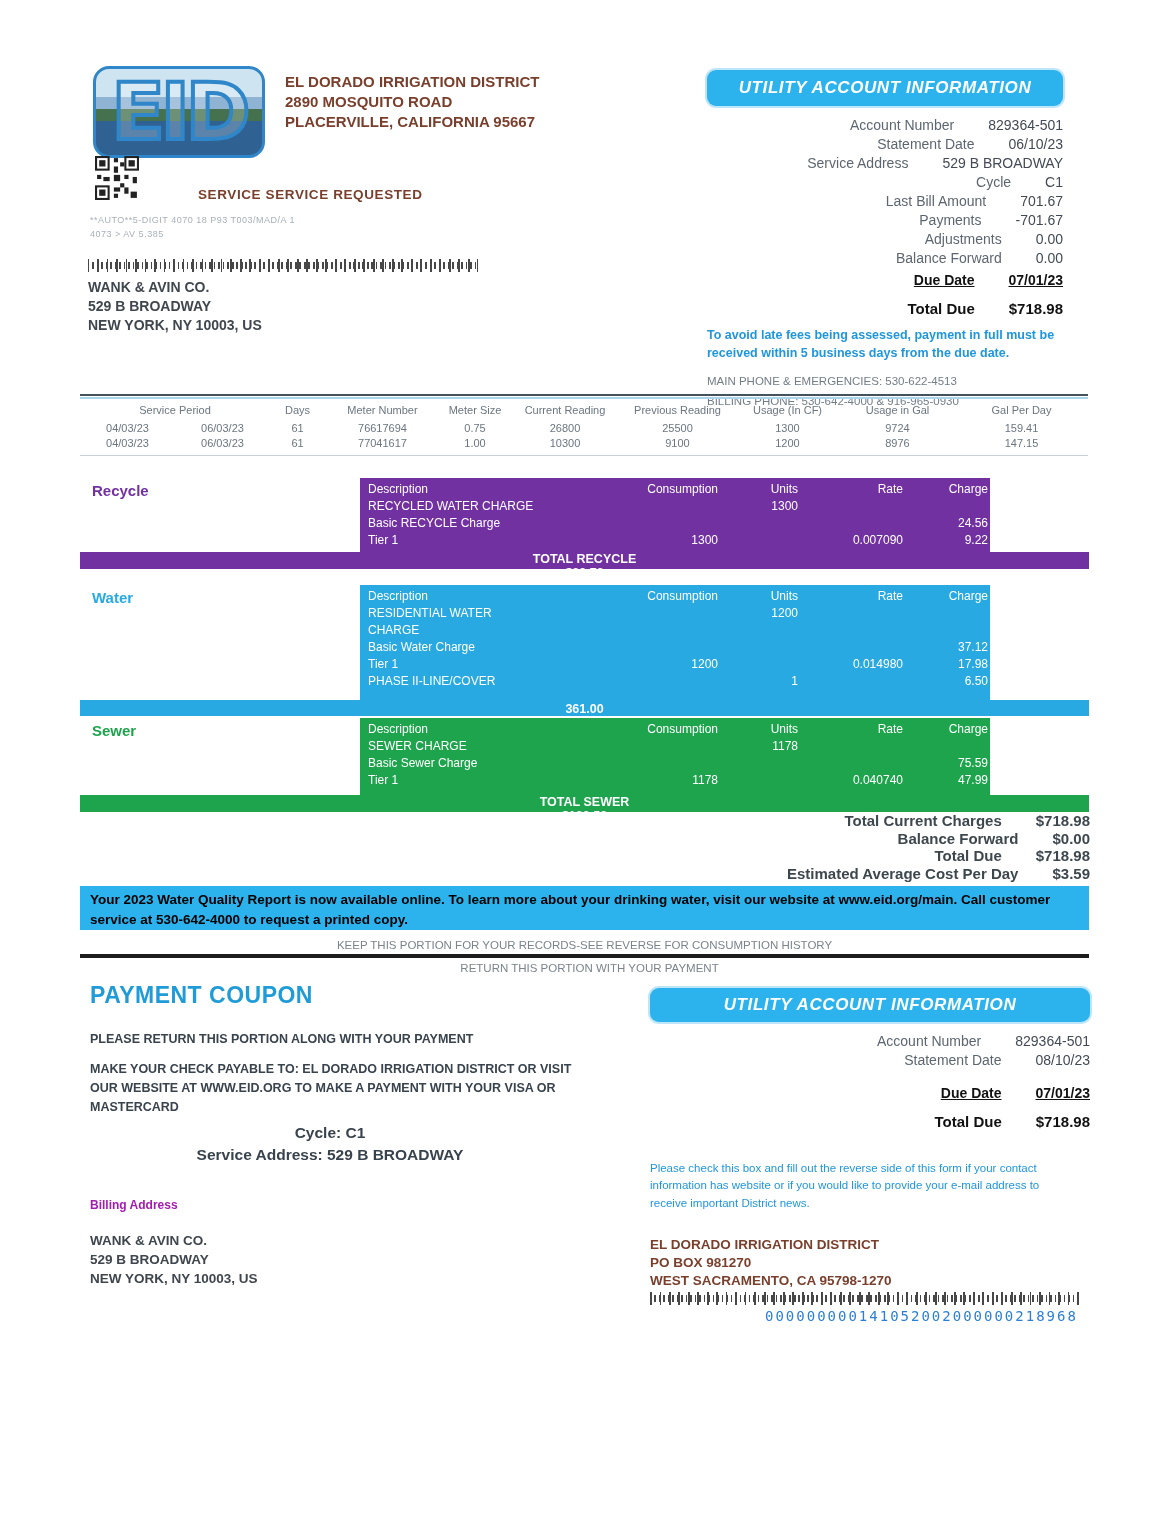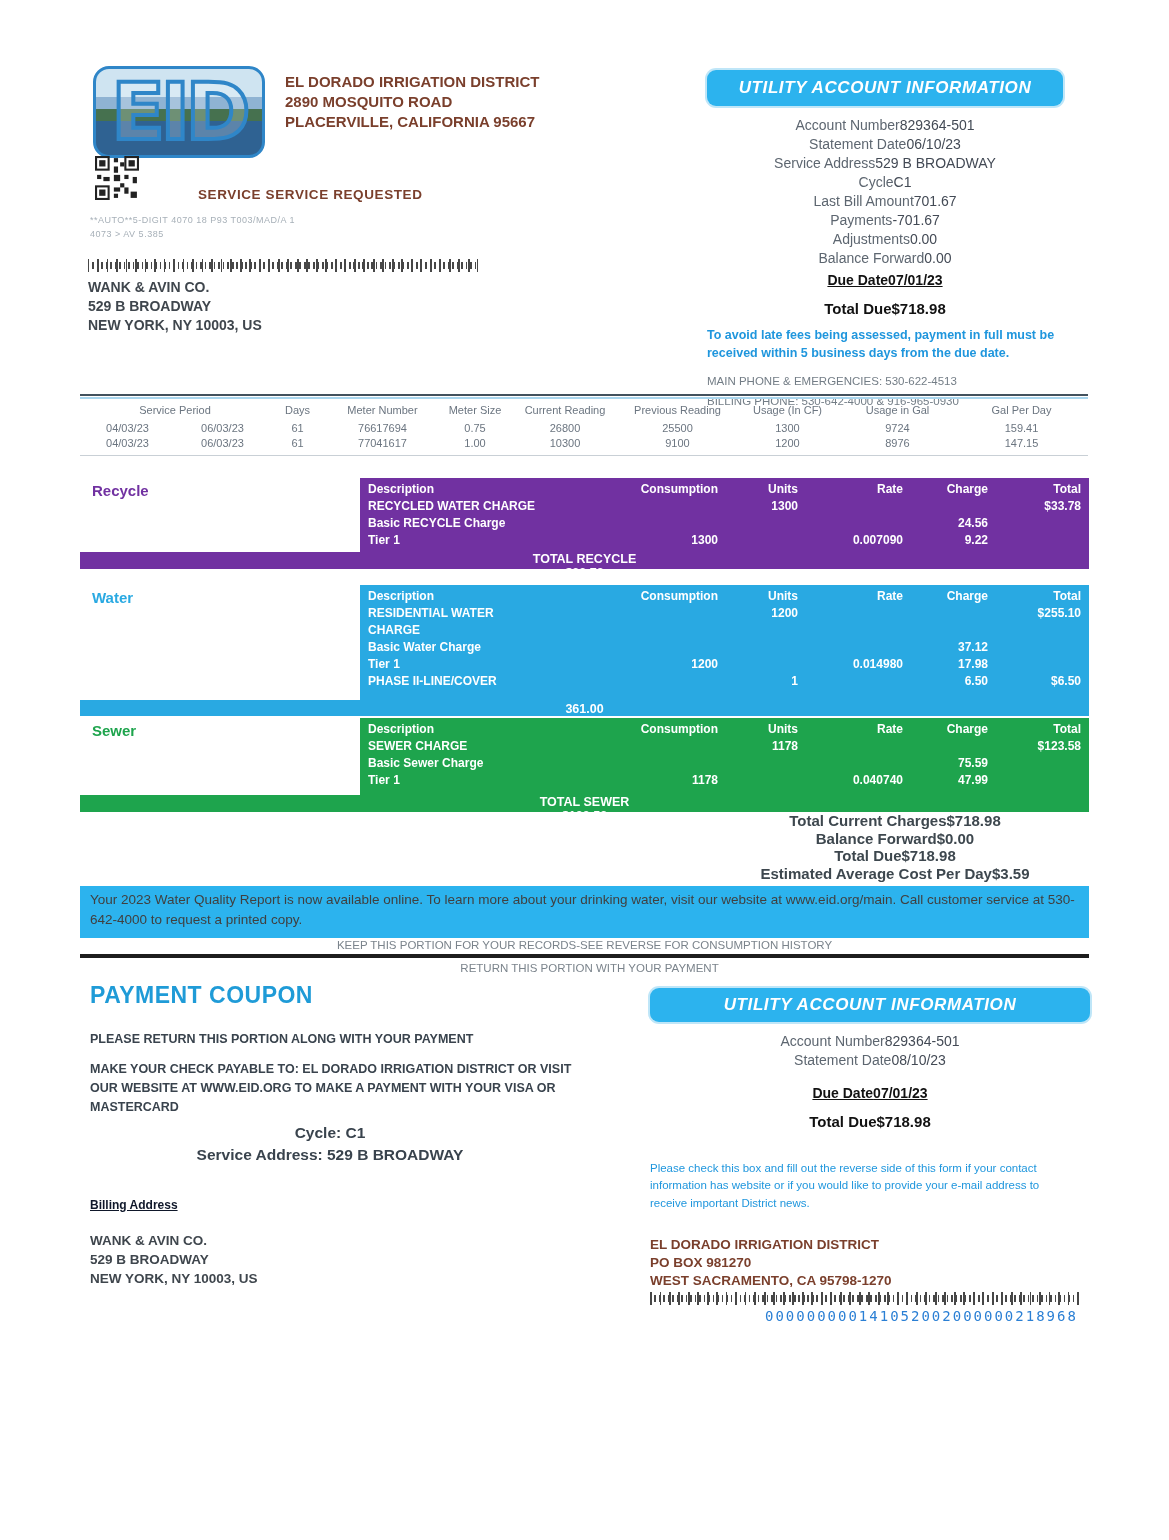--- a/index.html
+++ b/index.html
@@ -31,21 +31,21 @@
   .recipient { left:88px; top:278px; color:#3f464d; font-weight:bold; font-size:14px; line-height:1.35; }
 
   
   .acct-box { left:707px; top:70px; width:356px; }
   .acct-box2 { left:650px; top:988px; width:440px; }
   .blue-pill { background:#2cb3ee; border-radius:9px; color:#fff; font-weight:bold; font-style:italic;
                font-size:17px; display:flex; align-items:center; justify-content:center; letter-spacing:.6px;
                box-shadow:0 0 0 2px #bfe6f8; }
   .acct-box .blue-pill { height:36px; margin-bottom:10px; }
   .acct-box2 .blue-pill { height:34px; margin-bottom:10px; }
-  .kv { display:flex; justify-content:center; font-size:14px; line-height:19px; }
+  .kv { display:flex; justify-content:flex-end; font-size:14px; line-height:19px;gap:34px; }
   .kv .k { color:#5d6670; }
   .kv .v { color:#434a55; text-align:right; }
   .kv-due { margin-top:3px; }
   .kv-due .k, .kv-due .v { color:#111; font-weight:bold; text-decoration:underline; }
   .kv-total { margin-top:9px; }
   .kv-total .k, .kv-total .v { color:#111; font-weight:bold; font-size:15px; }
   .late-note { margin-top:9px; color:#1f96dd; font-weight:bold; font-size:12.5px; line-height:1.4; }
   .phones { margin-top:9px; color:#737d86; font-size:11.5px; line-height:1.75; }
 
   
@@ -57,53 +57,53 @@
   .mrow div { text-align:center; line-height:13px; padding:1px 2px; }
   .mhead { margin-bottom:3px; }
   .mhead .span2 { grid-column:span 2; }
 
   
   .sec-label { font-weight:bold; font-size:15px; }
   .lbl-recycle { left:92px; top:482px; color:#7131a1; }
   .lbl-water { left:92px; top:589px; color:#29a9e2; }
   .lbl-sewer { left:92px; top:722px; color:#1ea44d; }
 
-  .ctable { left:360px; width:729px; color:#fff; font-weight:bold; font-size:12px; padding:3px 8px; }
+  .ctable { left:360px; width:630px; color:#fff; font-weight:normal; font-size:12px; padding:3px 8px; }
   .ct-recycle { top:478px; height:74px; background:#7131a1; }
   .ct-water { top:585px; height:115px; background:#29a9e2; }
   .ct-sewer { top:718px; height:77px; background:#1ea44d; }
   .crow { display:grid; grid-template-columns:250px 100px 80px 105px 85px 93px; line-height:17px; }
   .crow .num { text-align:right; }
   .narrow { max-width:178px; }
 
   .tbar { left:80px; width:1009px; height:17px; display:flex; justify-content:space-between; align-items:center;
           padding:0 10px; color:#fff; font-weight:bold; font-size:12.5px;flex-direction:column; }
   .tb-recycle { top:552px; background:#7131a1; }
   .tb-water { top:700px; background:#29a9e2; height:16px; }
   .tb-sewer { top:795px; background:#1ea44d; }
 
   
   .summary { left:700px; top:812px; width:390px; }
   .summary .kv { font-size:15px; line-height:17.5px; }
   .summary .k, .summary .v { color:#3d474e; font-weight:bold; }
 
-  .banner { left:80px; top:886px; width:1009px; height:52px; background:#2cb3ee; color:#404040; font-weight:normal;
+  .banner { left:80px; top:886px; width:1009px; height:44px; background:#2cb3ee; color:#000000; font-weight:bold;
             font-size:13.5px; line-height:1.45; padding:4px 10px; }
 
   .keep-line { left:0; top:939px; width:100%; text-align:center; color:#7b848c; font-size:11.5px; }
   .dbl-rule { left:80px; top:954px; width:1009px; height:2px; border-top:2px solid #1d1d1d; border-bottom:2px solid #1d1d1d; }
   .return-line { left:0; top:962px; width:100%; text-align:center; color:#7b848c; font-size:11.5px;padding-left:10px; }
 
   
   .coupon-title { left:90px; top:982px; color:#1f9bd7; font-weight:bold; font-size:23px; letter-spacing:.5px; }
   .coupon-line1 { left:90px; top:1032px; color:#39434d; font-weight:bold; font-size:12.5px; }
   .coupon-para { left:90px; top:1060px; width:500px; color:#39434d; font-weight:bold; font-size:12.5px; line-height:1.5; }
   .coupon-center { left:90px; top:1122px; width:480px; text-align:center; color:#39434d; font-weight:bold;
                    font-size:15.5px; line-height:1.4; }
-  .billing-label { left:90px; top:1198px; color:#0f172a; font-weight:bold; font-size:12px; text-decoration:underline; }
+  .billing-label { left:90px; top:1198px; color:#a21caf; font-weight:bold; font-size:12px; }
   .billing-addr { left:90px; top:1232px; color:#3f464d; font-weight:bold; font-size:13.5px; line-height:1.4; }
 
   .note { left:650px; top:1160px; width:424px; color:#1f96dd; font-size:11.5px; line-height:1.5; }
   .remit { left:650px; top:1236px; color:#7a3f2c; font-weight:bold; font-size:13.5px; line-height:1.35; }
   .ocr { left:765px; top:1308px; color:#2a7fd4; font-family:"DejaVu Sans Mono", monospace; font-size:14px; letter-spacing:2px; }
 </style>
 </head>
 <body>
 
 <div class="page">

